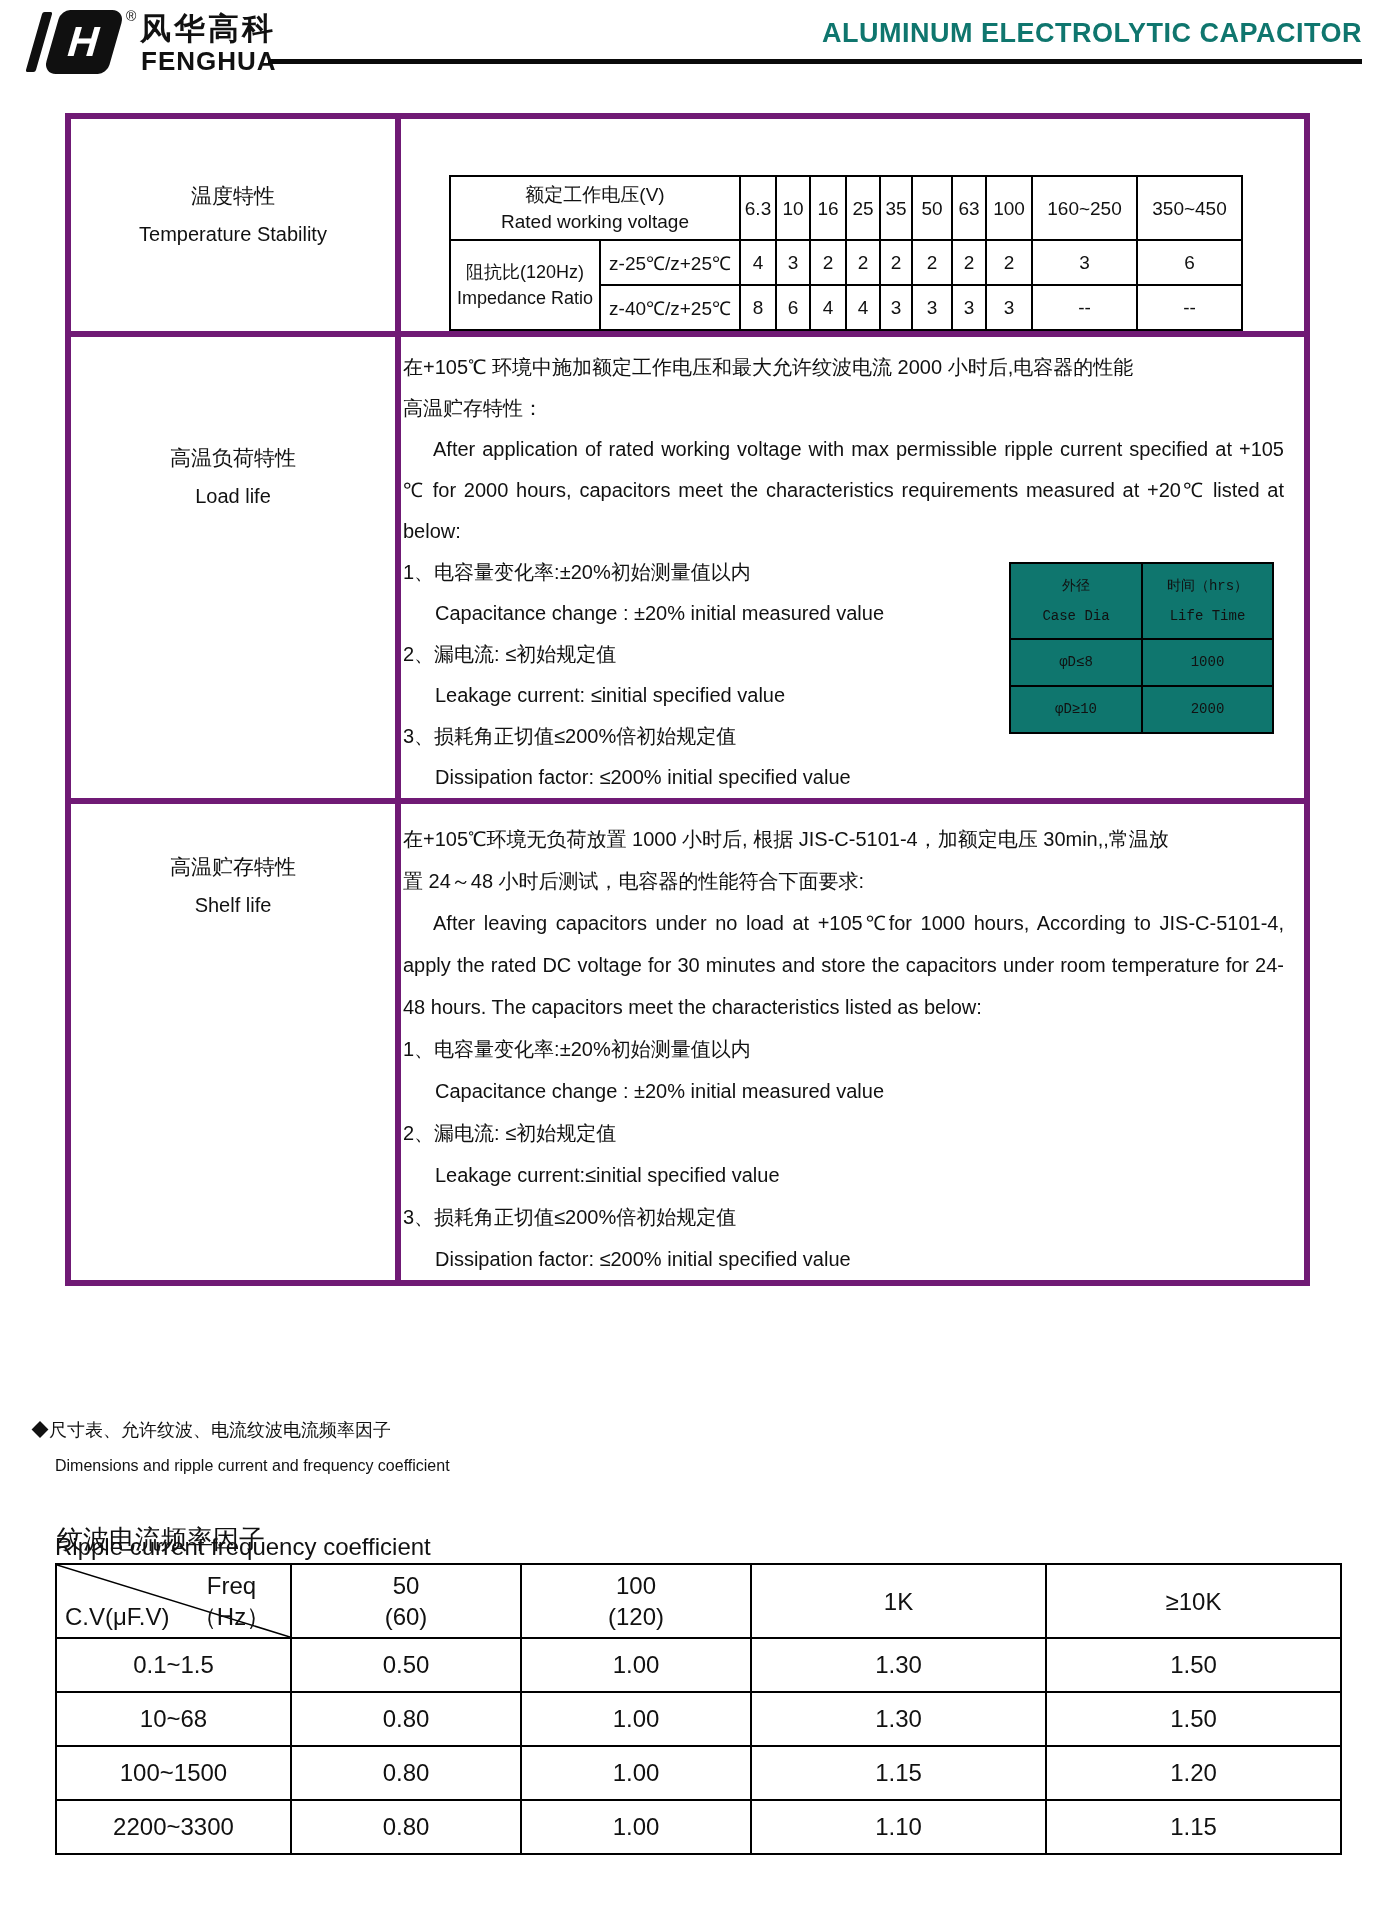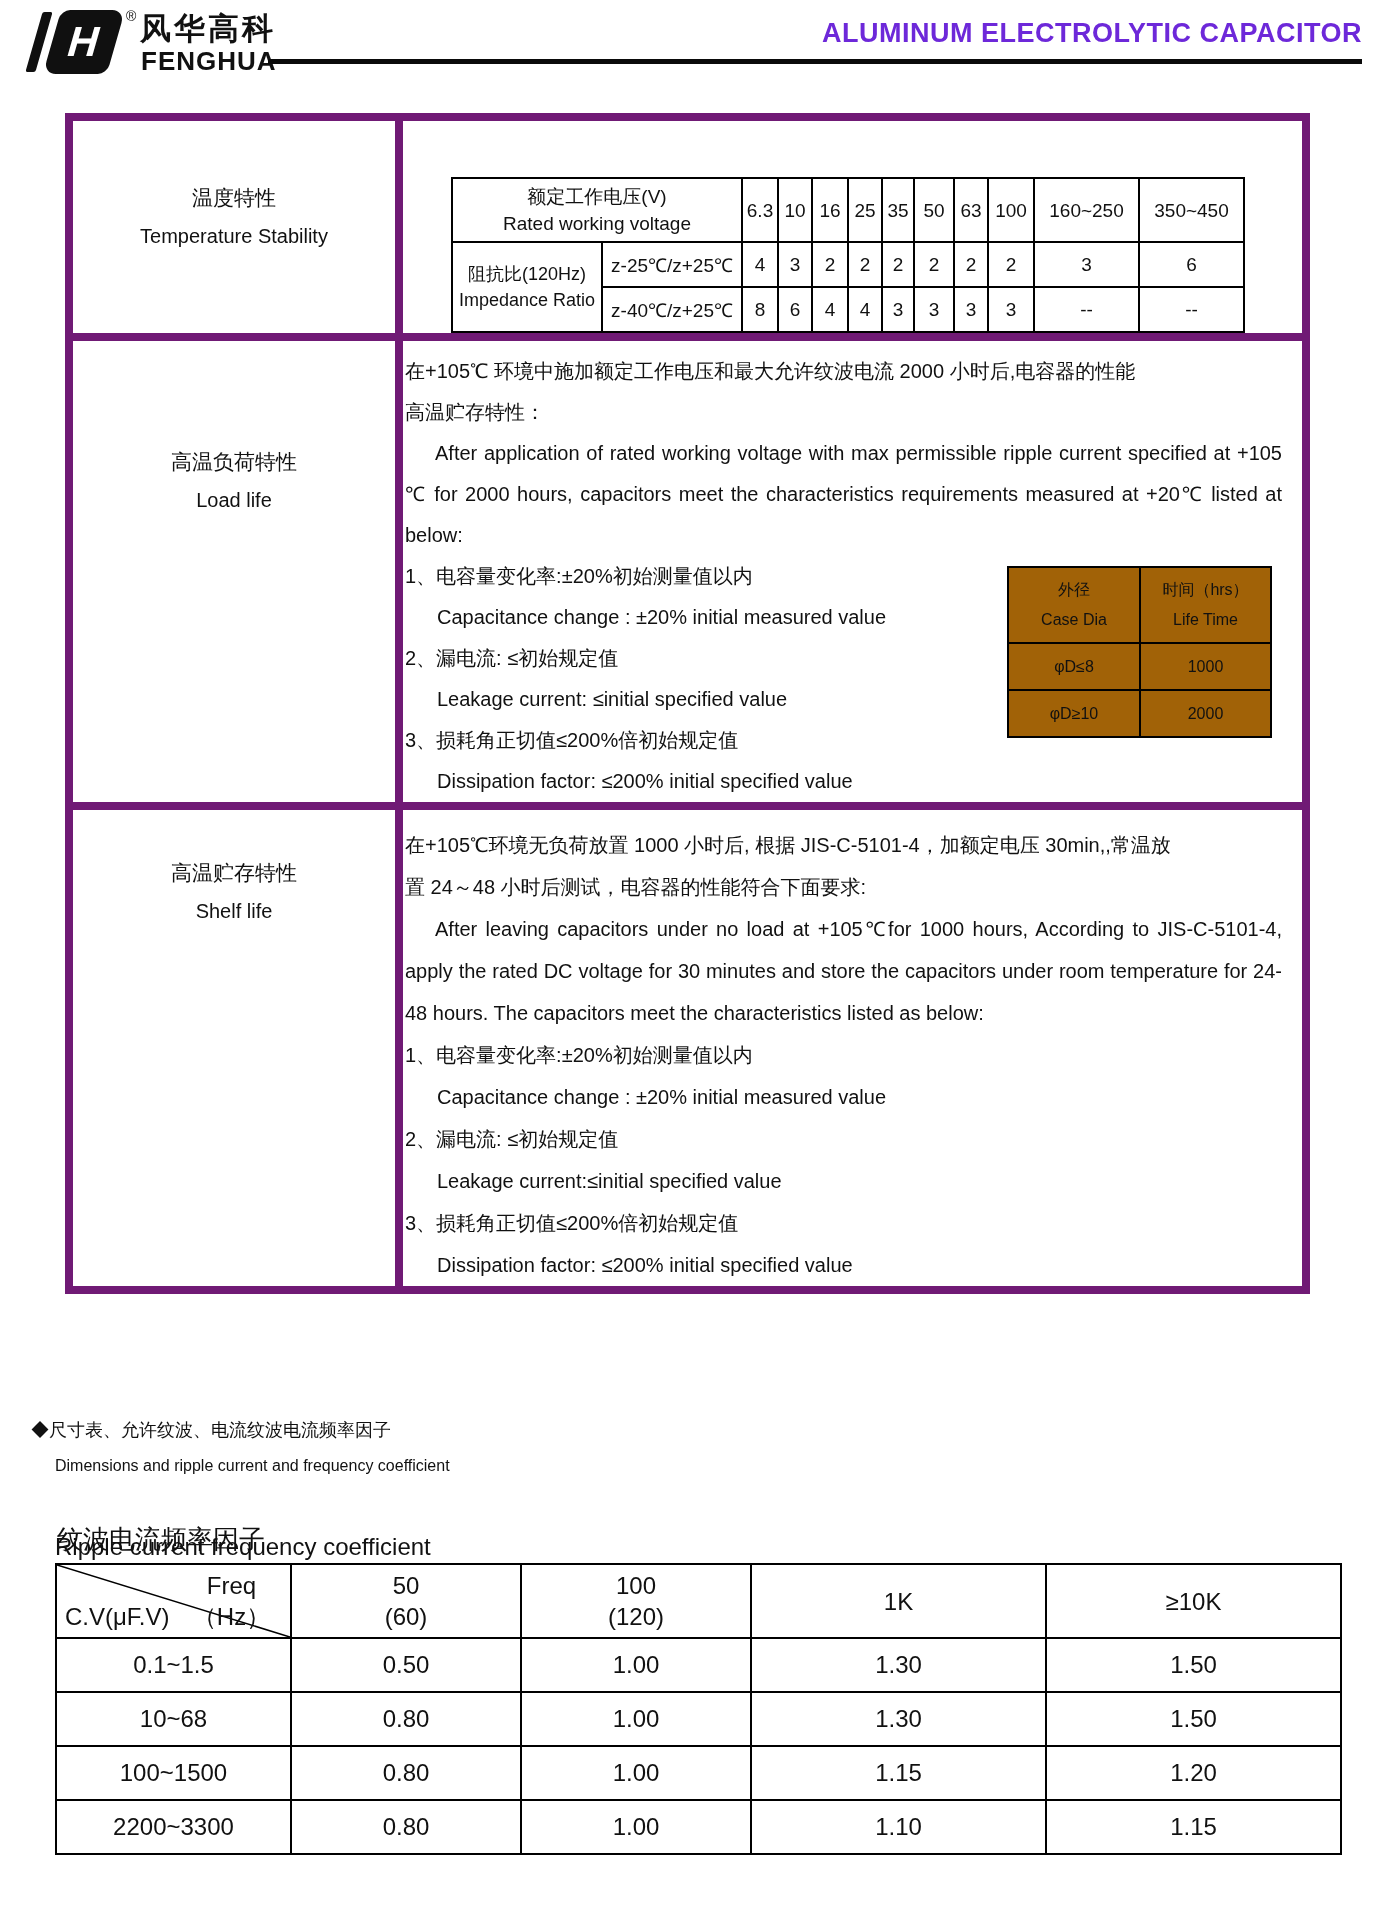--- a/index.html
+++ b/index.html
@@ -8,27 +8,27 @@
   .page { position:relative; width:1398px; height:1912px; background:#fff; margin:0 auto; overflow:hidden; }
 
   
   .logo-mark { position:absolute; left:30px; top:8px; width:112px; height:68px; }
   .logo-stripe { position:absolute; left:4px; top:4px; width:10px; height:60px; background:#101010; transform:skewX(-16deg); border-radius:2px; }
   .logo-body { position:absolute; left:22px; top:2px; width:64px; height:64px; background:#101010; transform:skewX(-16deg); border-radius:9px 13px 9px 13px; display:flex; align-items:center; justify-content:center; }
   .logo-letter { color:#fff; font-weight:bold; font-size:42px; line-height:1; }
   .logo-reg { position:absolute; left:96px; top:0; font-size:14px; }
   .brand-cn { position:absolute; left:140px; top:8px; font-size:31px; font-weight:bold; letter-spacing:3px; }
   .brand-en { position:absolute; left:141px; top:46px; font-size:26px; font-weight:600; letter-spacing:1px; }
-  .doc-title { position:absolute; top:18px; right:36px; font-size:27px; font-weight:bold; letter-spacing:0.5px; color:#6d28d9; }
+  .doc-title { position:absolute; top:18px; right:36px; font-size:27px; font-weight:bold; letter-spacing:0.5px; color:#0f766e; }
   .header-rule { position:absolute; left:268px; top:59px; width:1094px; height:5px; background:#0a0a0a; }
 
   
   table { border-collapse:collapse; }
   .spec-table { position:absolute; left:65px; top:113px; width:1245px; table-layout:fixed; }
-  .spec-table > tbody > tr > td { border:8px solid #701a75; vertical-align:top; }
+  .spec-table > tbody > tr > td { border:6px solid #701a75; vertical-align:top; }
   .label-cell { width:330px; text-align:center; font-size:21px; line-height:38px; }
   .label-cell .en { font-size:20px; }
   .lab-pad-1 { padding-top:58px; }
   .lab-pad-2 { padding-top:102px; }
   .lab-pad-3 { padding-top:44px; }
 
   
   .volt-table { margin:46px 0 0 46px; width:792px; table-layout:fixed; font-size:19px; }
   .volt-table td { border:2px solid #000; text-align:center; vertical-align:middle; padding:2px 0; }
   .volt-table .hd { height:64px; line-height:27px; }
@@ -36,21 +36,21 @@
   .imp-label { line-height:26px; font-size:18px; }
 
   
   .content-cell { position:relative; padding:10px 20px 0 2px; font-size:20px; }
   .ll { line-height:41px; }
   .sl { line-height:42px; padding-top:14px; }
   .para-en { text-align:justify; text-indent:30px; }
   .item-en { padding-left:32px; }
 
   
-  .life-table { position:absolute; right:30px; top:225px; width:263px; table-layout:fixed; font-size:16px; background:#a16207; }
+  .life-table { position:absolute; right:30px; top:225px; width:263px; table-layout:fixed; font-size:14px; background:#0f766e;font-family:Liberation Mono, monospace; }
   .life-table td { border:2px solid #000; text-align:center; vertical-align:middle; }
   .life-table .hd { height:76px; line-height:30px; }
   .life-table .dr { height:47px;border-radius:17px; }
 
   
   .h-cn-1 { position:absolute; left:31px; top:1418px; font-size:18px; }
   .h-en-1 { position:absolute; left:55px; top:1457px; font-size:16px; }
   .h-cn-2 { position:absolute; left:57px; top:1493px; font-size:26px;margin-top:29px; }
   .h-en-2 { position:absolute; left:55px; top:1533px; font-size:24px; }
 

